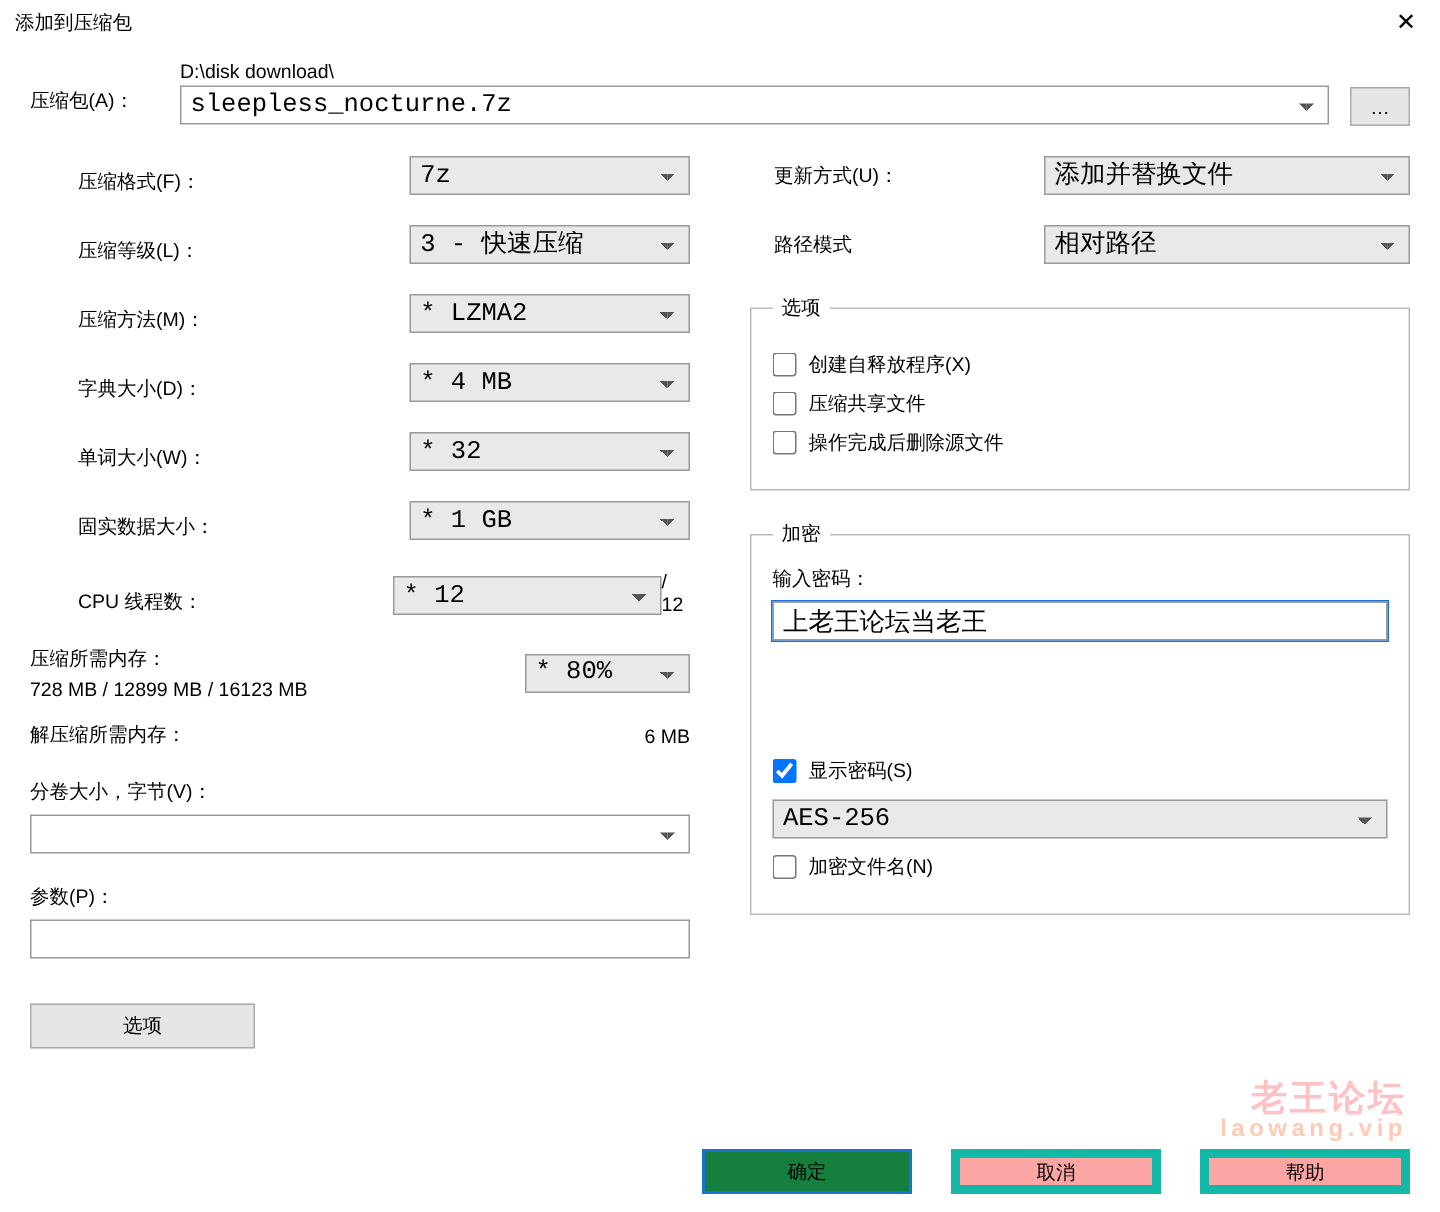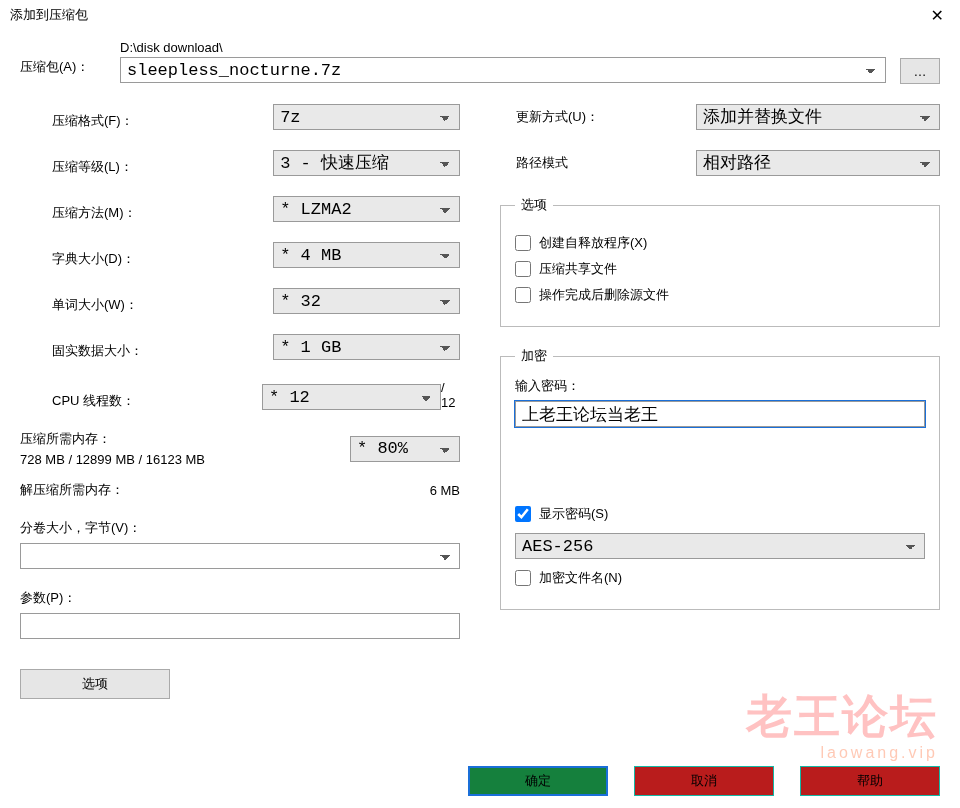--- a/index.html
+++ b/index.html
@@ -153,46 +153,46 @@
   .footer {
     position: absolute;
     bottom: 12px;
     right: 20px;
     display:flex;
     gap: 26px;
   }
   .footer button {
     width: 140px; height: 30px;
     font-family: inherit; font-size: 13px;
-    background: #b91c1c;
-    border: 1px solid #14b8a6;
+    background: #fca5a5;
+    border: 6px solid #14b8a6;
     cursor: default;
   }
   .footer button.primary {
     border: 2px solid #1a6fd8;
     background: #15803d;
   }
 
   .watermark {
     position: absolute;
     right: 22px;
     bottom: 46px;
     text-align: right;
     pointer-events: none;
     user-select: none;
   }
   .watermark .wm1 {
-    font-size: 46px;
+    font-size: 24px;
     font-weight: 700;
     color: rgba(255,80,80,0.35);
     letter-spacing: 2px;
   }
   .watermark .wm2 {
     font-size: 16px;
-    font-weight: 400;
+    font-weight: 700;
     color: rgba(255,120,70,0.4);
     letter-spacing: 3px;
     margin-top: -4px;
   }
 </style>
 </head>
 <body>
 
 <div class="titlebar">
   <span class="title">添加到压缩包</span>

